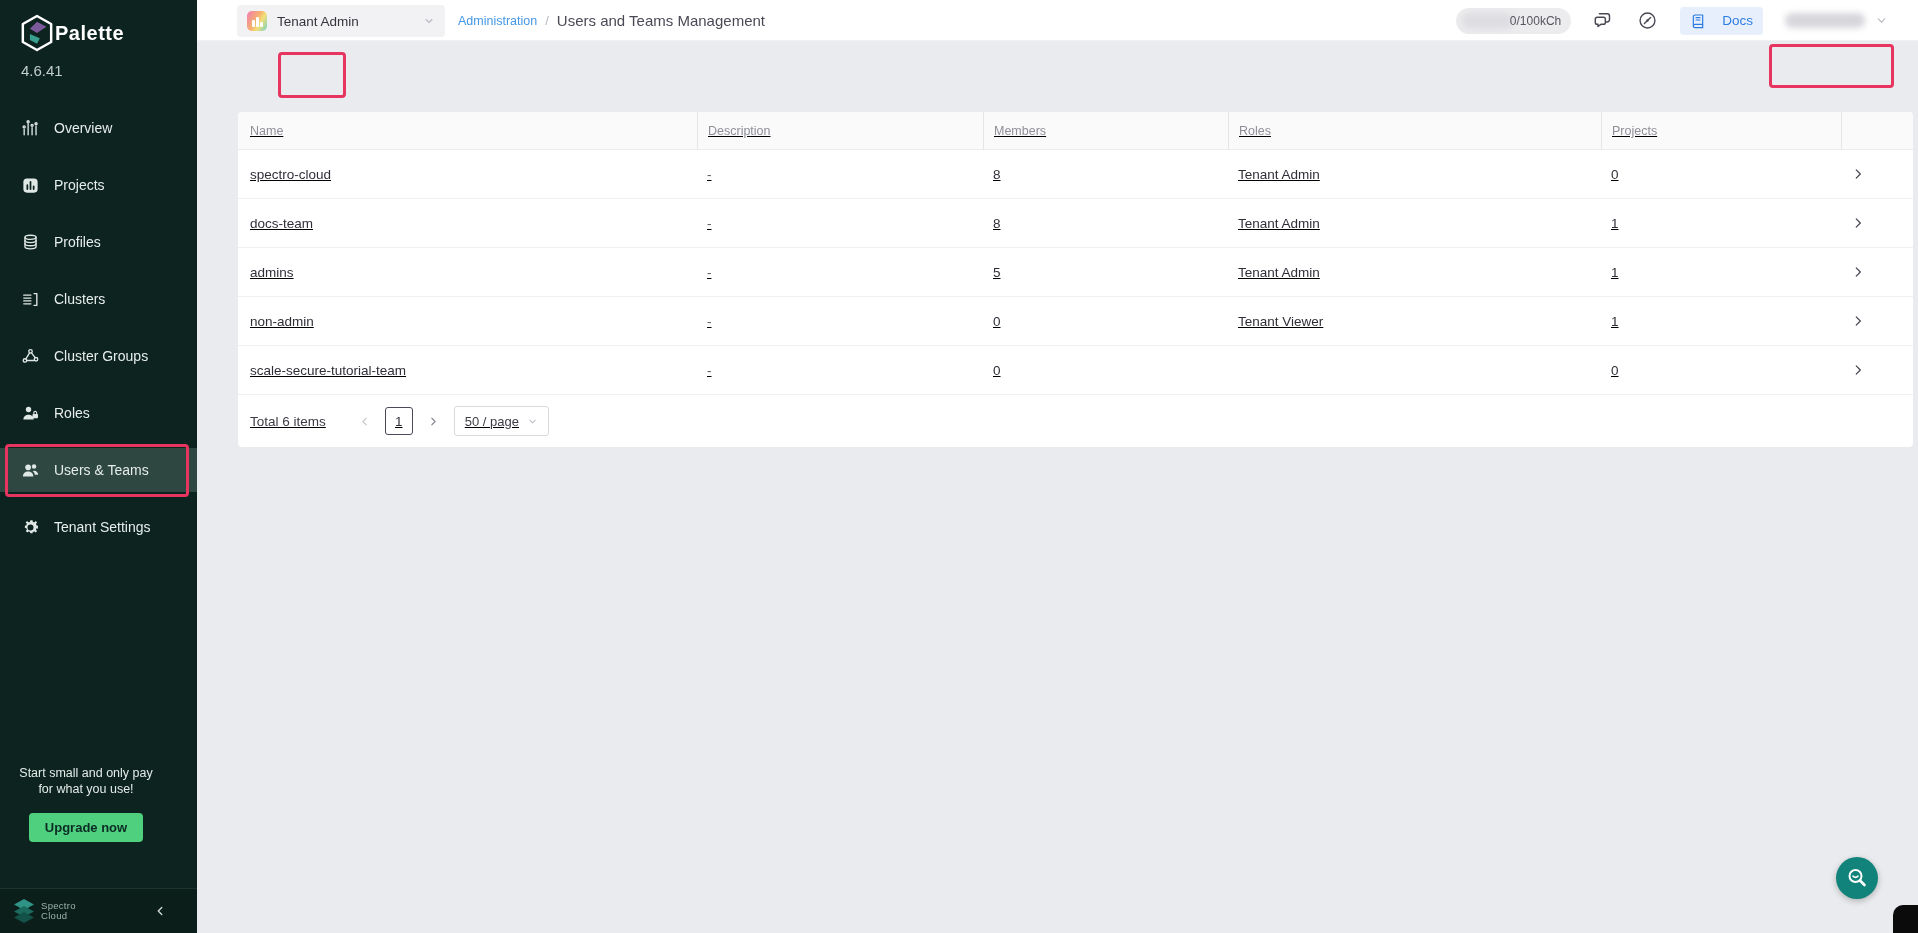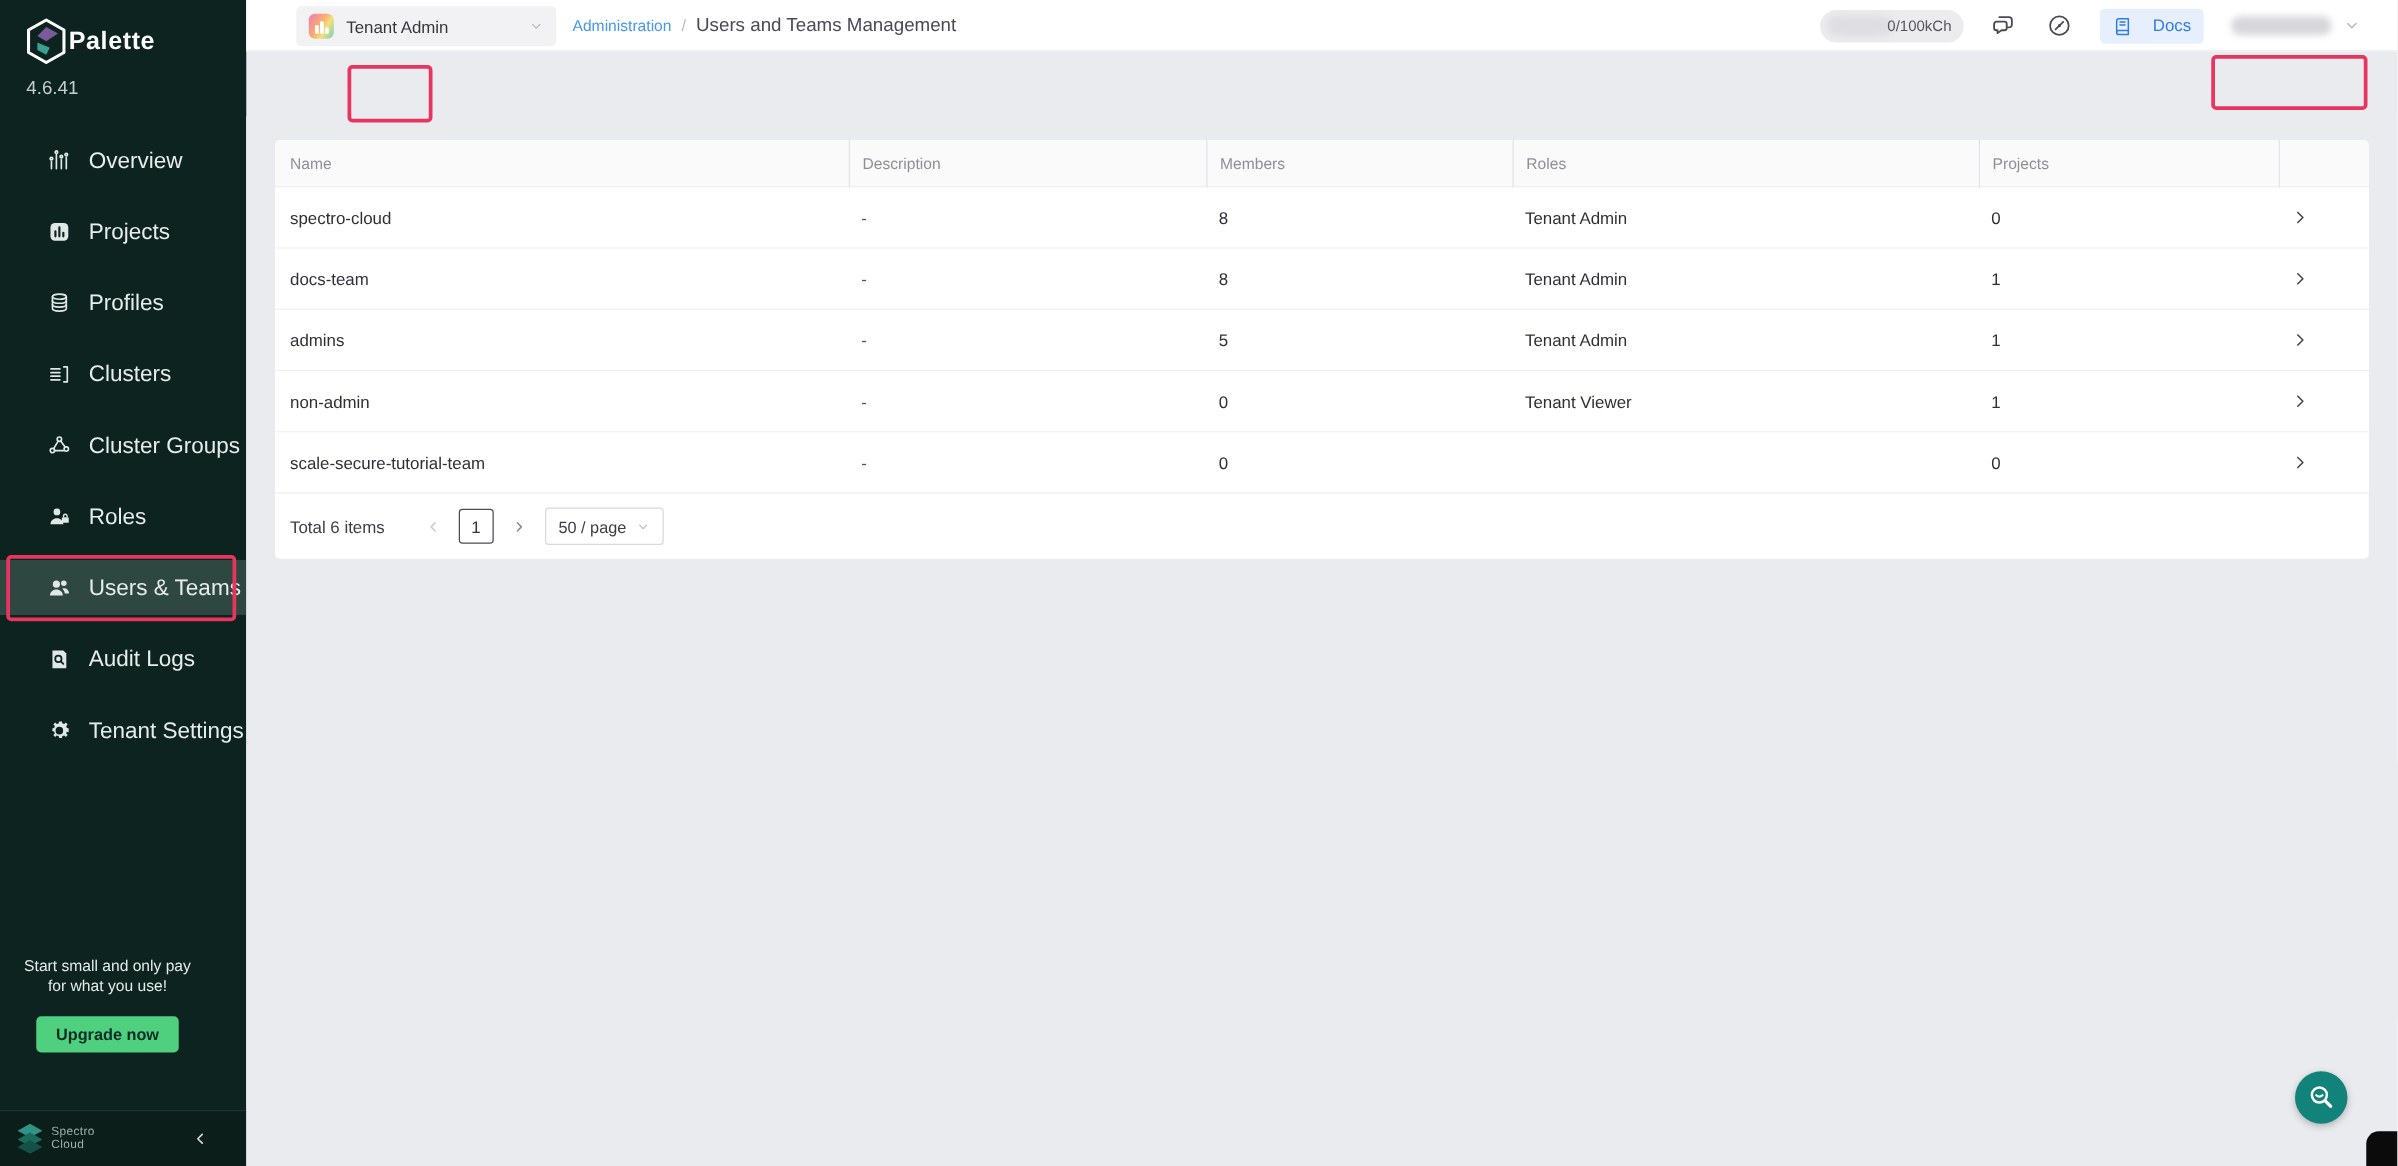--- a/index.html
+++ b/index.html
@@ -6,21 +6,21 @@
   html,body { width:1918px; height:933px; overflow:hidden; font-family:"Liberation Sans", sans-serif; }
   .app { position:relative; width:1918px; height:933px; background:#eaebee; }
 
   
   .sidebar { position:absolute; left:0; top:0; width:197px; height:933px; background:#0d231f; color:#e9efed; }
   .logo-row { display:flex; align-items:center; gap:1px; padding:14px 0 0 20px; }
   .logo-row svg { width:34px; height:38px; }
   .logo-name { font-size:20px; font-weight:600; letter-spacing:.5px; color:#ffffff; }
   .version { font-size:15px; color:#c2cfca; padding:10px 0 0 21px; }
   .nav { position:absolute; top:106px; left:0; width:197px; }
-  .nav-item { display:flex; align-items:center; gap:14px; height:44px; margin:0 0 13px 0; padding-left:37px; cursor:pointer; font-size:18px; font-weight:500; color:#e6edeb; }
+  .nav-item { display:flex; align-items:center; gap:14px; height:44px; margin:0 0 13px 0; padding-left:20px; cursor:pointer; font-size:14px; font-weight:500; color:#e6edeb; }
   .nav-item .nicon { width:20px; height:20px; display:flex; align-items:center; justify-content:center; color:#dfe8e5; }
   .nav-item .nicon svg { width:19px; height:19px; }
   .nav-item.selected { background:#2e4741; }
 
   .promo { position:absolute; left:0; top:765px; width:172px; text-align:center; color:#e3ebe8; font-size:12.5px; line-height:16px; }
   .upgrade-btn { margin-top:16px; display:inline-block; background:#4fd07e; color:#0b2b25; font-size:13px; font-weight:600; padding:7px 16px; border:none; border-radius:4px; cursor:pointer; }
   .side-footer { position:absolute; left:0; bottom:0; width:197px; height:45px; background:#0b1e1a; border-top:1px solid #1d332e; display:flex; align-items:center; }
   .side-footer .sc-logo { margin-left:14px; }
   .sc-brand { margin-left:7px; font-size:9.5px; line-height:10.5px; color:#9fb3ad; letter-spacing:.3px; }
   .collapse-chip { margin-left:auto; margin-right:30px; color:#cfd8d5; cursor:pointer; display:flex; }
@@ -52,21 +52,21 @@
   
   .tabrow { position:absolute; left:0; top:41px; width:1721px; height:52px; background:#ffffff; }
   .tabs { position:absolute; left:29px; top:0; height:52px; display:flex; gap:28px; }
   .tab { position:relative; height:52px; display:flex; align-items:center; font-size:14px; color:#8a8a95; cursor:pointer; padding:0 2px; }
   .tab.active { color:#2361c8; font-weight:700; }
   .tab.active::after { content:""; position:absolute; left:0; right:0; bottom:5px; height:4px; border-radius:2px; background:#2d7dd1; }
   .create-btn { position:absolute; right:35px; top:9px; height:32px; background:#206056; color:#ffffff; border:none; border-radius:4px; font-size:13px; font-family:"Liberation Sans",sans-serif; display:flex; align-items:center; gap:8px; padding:0 14px; cursor:pointer; }
 
   
   .content { position:absolute; left:0; top:93px; width:1721px; height:840px; background:#eaebee; }
-  .card { position:absolute; left:23px; top:19px; width:1675px; background:#ffffff; border-radius:4px; overflow:hidden; }
+  .card { position:absolute; left:41px; top:19px; width:1675px; background:#ffffff; border-radius:4px; overflow:hidden;text-decoration:underline; }
   .trow { display:grid; grid-template-columns:459px 286px 245px 373px 240px 72px; align-items:center; }
   .thead { height:38px; background:#fafafa; border-bottom:1px solid #ececf0; }
   .thead .th { font-size:12.5px; color:#8f8f9a; padding-left:10px; height:38px; display:flex; align-items:center; }
   .thead .th:first-child { padding-left:12px; }
   .thead .th + .th { border-left:1px solid #e4e4e9; }
   .tbody .trow { height:49px; border-bottom:1px solid #f0f0f2; cursor:pointer; background:#ffffff; }
   .td { font-size:13.5px; color:#2f2f38; padding-left:10px; }
   .td.name { padding-left:12px; }
   .td.dash { color:#55555e; }
   .td.chev { display:flex; justify-content:flex-start; color:#3f3f4a; }
@@ -171,30 +171,20 @@
         <div class="nav-item selected">
           <span class="nicon">
             <svg viewBox="0 0 24 24">
               <circle cx="9" cy="8" r="3.6" fill="currentColor"></circle>
               <path d="M2.5 19.5c0-3.7 2.9-6.1 6.5-6.1s6.5 2.4 6.5 6.1Z" fill="currentColor"></path>
               <circle cx="16.5" cy="7" r="2.8" fill="currentColor"></circle>
               <path d="M16.5 12.2c3 0 5.2 2.1 5.2 5.3h-4.2a8.3 8.3 0 0 0-2.6-5Z" fill="currentColor"></path>
             </svg>
           </span>
           <span>Users &amp; Teams</span>
-        </div>
-        <div class="nav-item">
-          <span class="nicon">
-            <svg viewBox="0 0 24 24">
-              <path d="M5 3h11l3 3v15H5Z" fill="currentColor"></path>
-              <circle cx="11" cy="11.5" r="3.2" fill="none" stroke="#0d231f" stroke-width="1.8"></circle>
-              <path d="M13.4 13.9 16 16.5" stroke="#0d231f" stroke-width="1.8" stroke-linecap="round"></path>
-            </svg>
-          </span>
-          <span>Audit Logs</span>
         </div>
         <div class="nav-item">
           <span class="nicon">
             <svg viewBox="0 0 24 24" fill="currentColor">
               <path d="M12 8.2a3.8 3.8 0 1 0 0 7.6 3.8 3.8 0 0 0 0-7.6Zm9.4 5.5-2-.6a7.6 7.6 0 0 1-.5 1.9l1.5 1.5-1.9 1.9-1.5-1.5c-.6.3-1.2.4-1.9.5l-.6 2h-2.7l-.6-2a7.6 7.6 0 0 1-1.9-.5L7.8 18.4 5.9 16.5l1.5-1.5c-.3-.6-.4-1.2-.5-1.9l-2-.6v-2.7l2-.6c.1-.7.2-1.3.5-1.9L5.9 5.8 7.8 3.9l1.5 1.5c.6-.3 1.2-.4 1.9-.5l.6-2h2.7l.6 2c.7.1 1.3.2 1.9.5l1.5-1.5 1.9 1.9-1.5 1.5c.3.6.4 1.2.5 1.9l2 .6Z"></path>
             </svg>
           </span>
           <span>Tenant Settings</span>
         </div>
       </nav>

